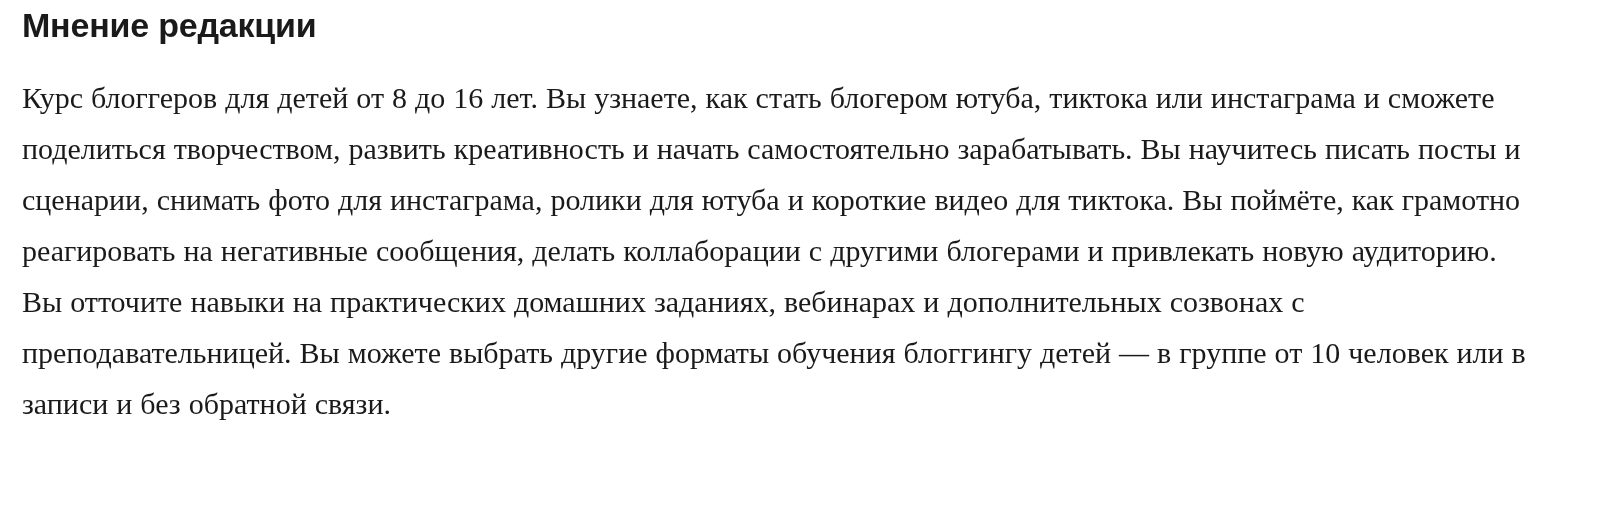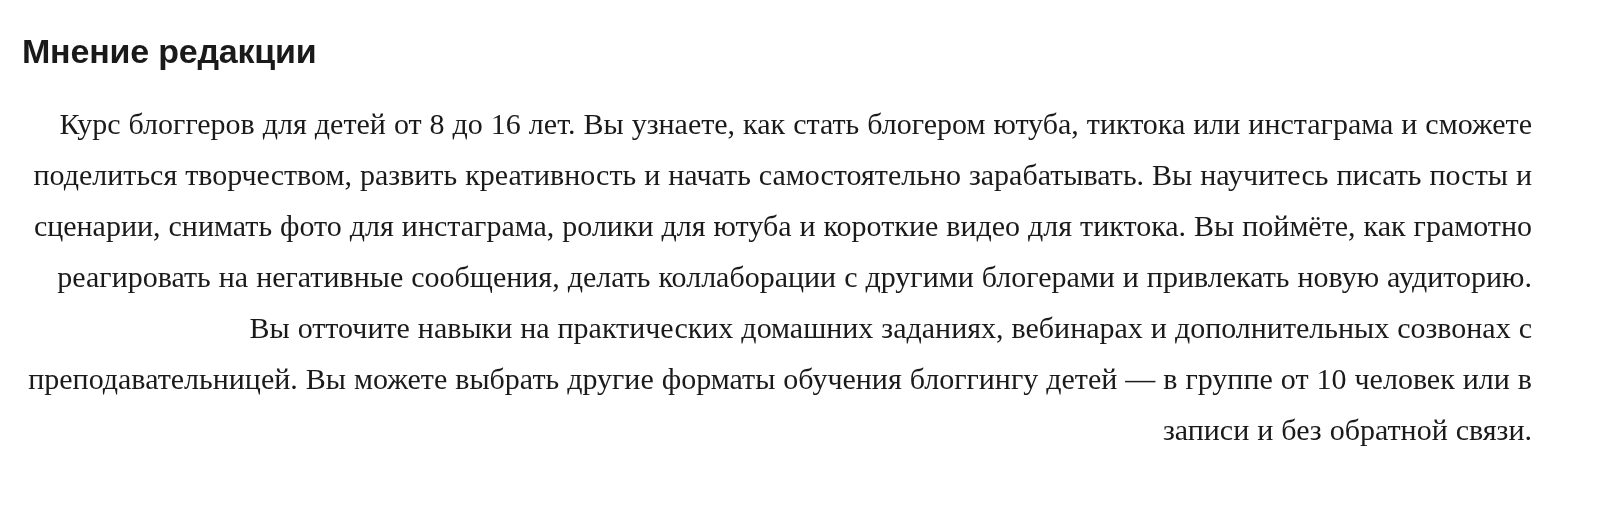--- a/index.html
+++ b/index.html
@@ -12,39 +12,39 @@
     height: 524px;
     overflow: hidden;
     font-family: "Liberation Serif", serif;
     color: #1a1a1a;
     -webkit-font-smoothing: antialiased;
   }
   .page {
     box-sizing: border-box;
     width: 1600px;
     height: 524px;
-    padding: 30px 60px 0 22px;
+    padding: 4px 60px 0 22px;
   }
   .section-title {
     font-family: "Liberation Sans", sans-serif;
     font-weight: 700;
     font-size: 34px;
     line-height: 42px;
     letter-spacing: -0.2px;
     color: #1a1a1a;
     margin: 0 0 26px 0;
   }
   .body-text {
     font-family: "Liberation Serif", serif;
     font-size: 30px;
     line-height: 51px;
     color: #1a1a1a;
     margin: 0;
     max-width: 1510px;
-    text-align: right;
+    text-align: left;
     word-spacing: 0.5px;
   }
 </style>
 </head>
 <body>
 
 <div class="page">
   <h2 class="section-title">Мнение редакции</h2>
   <p class="body-text">Курс блоггеров для детей от 8 до 16 лет. Вы узнаете, как стать блогером ютуба, тиктока или инстаграма и сможете поделиться творчеством, развить креативность и начать самостоятельно зарабатывать. Вы научитесь писать посты и сценарии, снимать фото для инстаграма, ролики для ютуба и короткие видео для тиктока. Вы поймёте, как грамотно реагировать на негативные сообщения, делать коллаборации с другими блогерами и привлекать новую аудиторию. Вы отточите навыки на практических домашних заданиях, вебинарах и дополнительных созвонах с преподавательницей. Вы можете выбрать другие форматы обучения блоггингу детей — в группе от 10 человек или в записи и без обратной связи.</p>
 </div>

